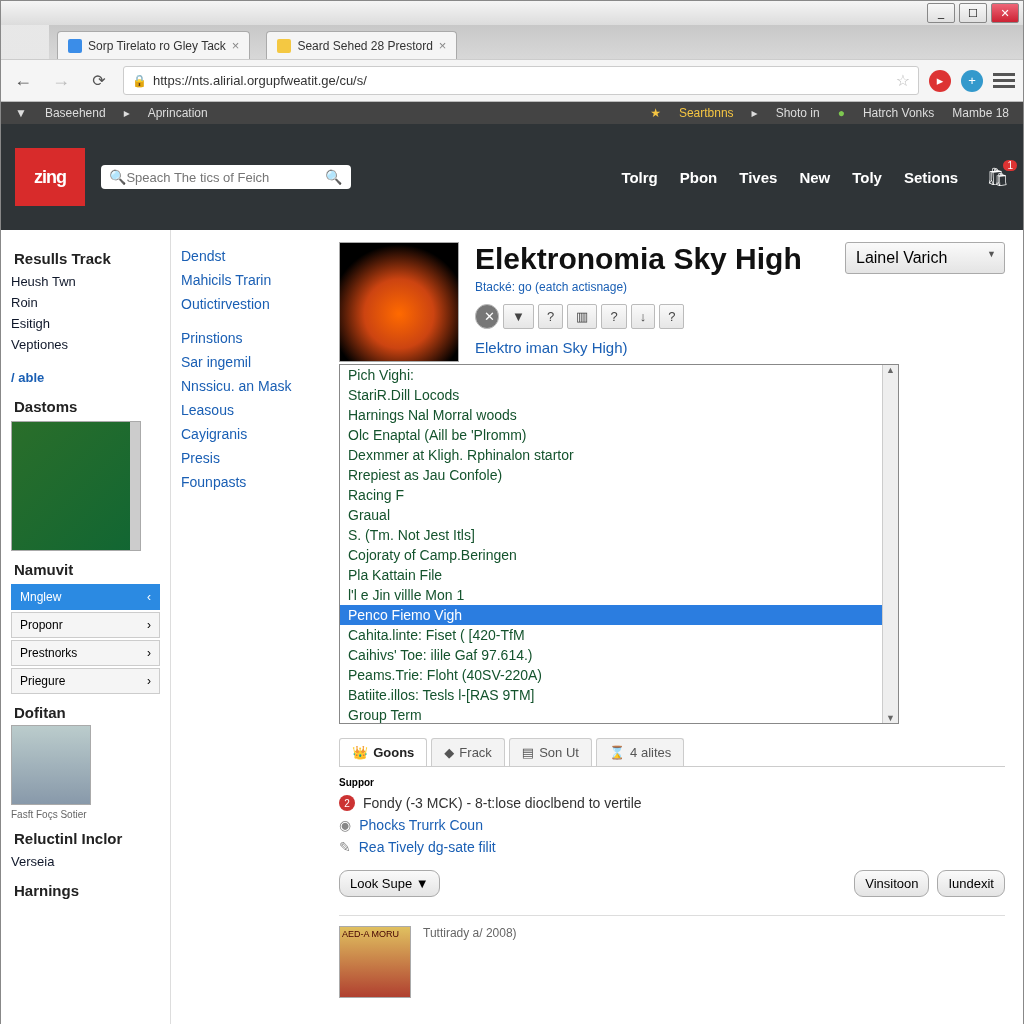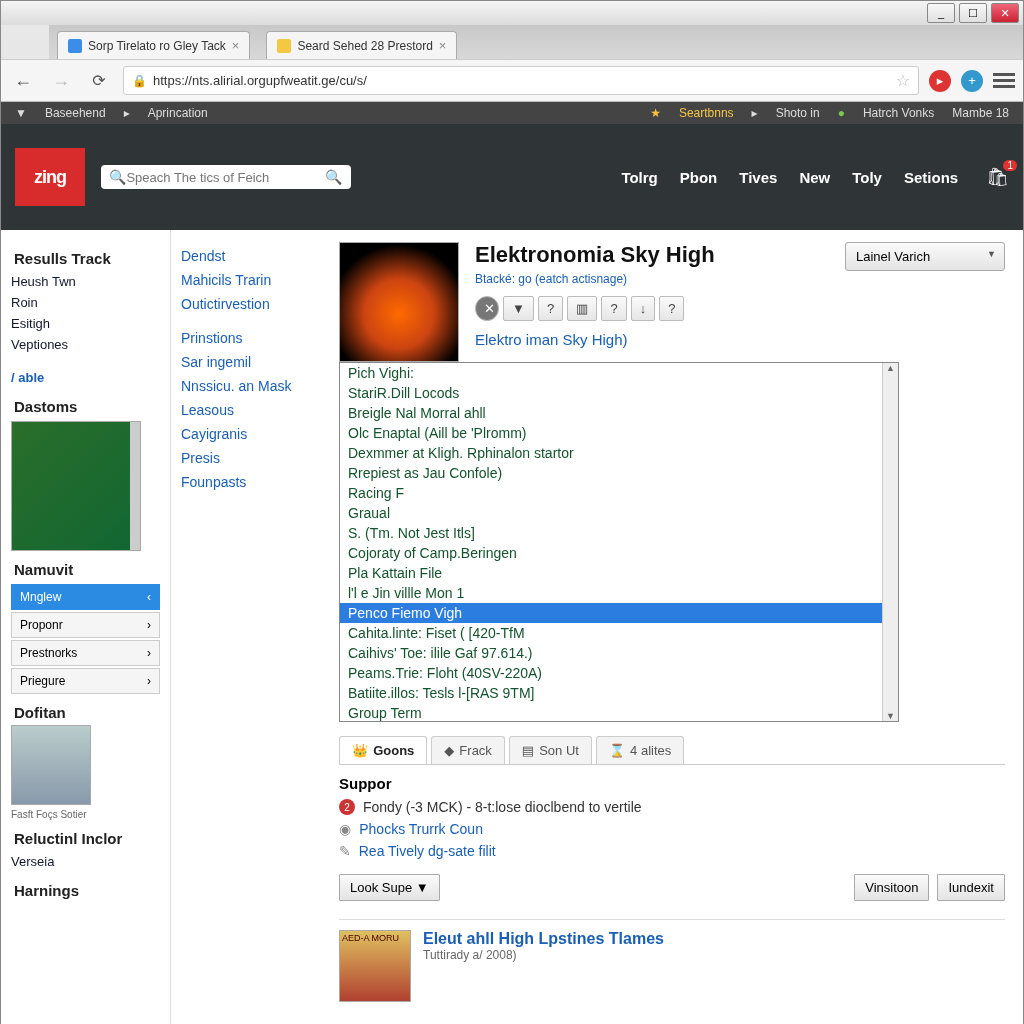--- a/index.html
+++ b/index.html
@@ -49,44 +49,44 @@
 .nav-group { margin-top:6px; }
 .nav-btn { display:flex; justify-content:space-between; align-items:center; padding:5px 8px; font-size:12px; border:1px solid #ccc; background:#f5f5f5; margin-bottom:2px; }
 .nav-btn.active { background:#2b8ae2; color:#fff; border-color:#2b8ae2; }
 .avatar { width:80px; height:80px; background:linear-gradient(#bcc,#89a); border:1px solid #aaa; margin:4px 0; }
 .main { flex:1; display:flex; }
 .sub-sidebar { width:150px; padding:14px 10px; }
 .sub-sidebar a { display:block; color:#1a5fb4; font-size:14px; padding:4px 0; }
 .page { flex:1; padding:12px 18px; position:relative; }
 .title-row { display:flex; align-items:flex-start; gap:16px; }
 .art { width:120px; height:120px; background:radial-gradient(circle at 50% 60%, #ff6a00, #c41, #000 75%); border:1px solid #aaa; }
-.title-block h1 { font-size:22px; font-weight:bold; color:#111; }
+.title-block h1 { font-size:30px; font-weight:bold; color:#111; }
 .title-block .sub { color:#1a5fb4; font-size:12px; margin-top:4px; }
 .toolbar { display:flex; gap:4px; margin:10px 0; }
 .tb-btn { border:1px solid #bbb; background:linear-gradient(#fafafa,#e6e6e6); padding:4px 8px; font-size:13px; color:#444; border-radius:2px; }
 .tb-btn.round { border-radius:12px; background:#777; color:#fff; width:24px; text-align:center; }
 .dropdown-host { position:absolute; right:18px; top:12px; }
-.dd-btn { border:1px solid #aaa; background:linear-gradient(#fafafa,#e4e4e4); padding:6px 24px 6px 10px; font-size:13px; border-radius:3px; position:relative; width:160px; text-align:left; }
+.dd-btn { border:1px solid #aaa; background:linear-gradient(#fafafa,#e4e4e4); padding:6px 24px 6px 10px; font-size:16px; border-radius:3px; position:relative; width:160px; text-align:left; }
 .dd-btn::after { content:'▼'; position:absolute; right:8px; font-size:9px; color:#555; }
 .subtitle2 { color:#1a5fb4; font-size:15px; margin:4px 0 8px; }
 .listbox { border:1px solid #888; background:#fff; width:560px; height:360px; overflow:hidden; position:relative; }
 .listbox-inner { position:absolute; inset:0 16px 0 0; overflow:hidden; }
 .listbox .item { padding:2px 8px; font-size:14px; color:#14532d; white-space:nowrap; }
 .listbox .item.sel { background:#2b7de0; color:#fff; }
 .listbox .scroll { position:absolute; right:0; top:0; bottom:0; width:16px; background:#eee; border-left:1px solid #ccc; }
 .listbox .scroll::before { content:'▲'; position:absolute; top:0; left:3px; font-size:9px; color:#666; }
 .listbox .scroll::after { content:'▼'; position:absolute; bottom:0; left:3px; font-size:9px; color:#666; }
 .tabs { display:flex; gap:4px; margin-top:14px; border-bottom:1px solid #ccc; }
 .tabs .ptab { border:1px solid #ccc; border-bottom:none; padding:6px 12px; font-size:13px; background:#f3f3f3; color:#555; display:flex; gap:5px; align-items:center; border-radius:3px 3px 0 0; }
 .tabs .ptab.active { background:#fff; font-weight:bold; color:#222; }
 .suppor { margin-top:10px; }
-.suppor h3 { font-size:15px; font-weight:bold; margin-bottom:4px; }
+.suppor h3 { font-size:10px; font-weight:bold; margin-bottom:4px; }
 .sup-row { display:flex; align-items:center; gap:8px; font-size:14px; color:#333; padding:3px 0; }
 .dot { width:16px; height:16px; border-radius:8px; background:#c33; color:#fff; font-size:10px; display:flex; align-items:center; justify-content:center; }
-.grey-btn { border:1px solid #aaa; background:linear-gradient(#fafafa,#e4e4e4); padding:5px 10px; font-size:13px; border-radius:1px; }
+.grey-btn { border:1px solid #aaa; background:linear-gradient(#fafafa,#e4e4e4); padding:5px 10px; font-size:13px; border-radius:9px; }
 .footer-btns { display:flex; justify-content:space-between; margin-top:12px; }
 .footer-btns .right { display:flex; gap:8px; }
 .result2 { margin-top:18px; border-top:1px solid #ddd; padding-top:10px; display:flex; gap:12px; }
 .res-thumb { width:72px; height:72px; background:linear-gradient(#e0c060,#b04030); border:1px solid #aaa; font-size:9px; color:#400; padding:2px; }
 .res-title { color:#1a5fb4; font-size:16px; font-weight:bold; }
 .res-sub { color:#666; font-size:12px; }
 </style>
 </head>
 <body>
 
@@ -230,21 +230,21 @@
               <span class="tb-btn">?</span>
             </div>
             <div class="subtitle2">Elektro iman Sky High)</div>
           </div>
         </div>
 
         <div class="listbox">
           <div class="listbox-inner" id="lb">
               <div class="item">Pich Vighi:</div>
               <div class="item">StariR.Dill Locods</div>
-              <div class="item">Breigle Nal Morral ahll</div>
+              <div class="item">Harnings Nal Morral woods</div>
               <div class="item">Olc Enaptal (Aill be 'Plromm)</div>
               <div class="item">Dexmmer at Kligh. Rphinalon startor</div>
               <div class="item">Rrepiest as Jau Confole)</div>
               <div class="item">Racing F</div>
               <div class="item">Graual</div>
               <div class="item">S. (Tm. Not Jest Itls]</div>
               <div class="item">Cojoraty of Camp.Beringen</div>
               <div class="item">Pla Kattain File</div>
               <div class="item">l'l e Jin villle Mon 1</div>
               <div class="item sel">Penco Fiemo Vigh</div>
@@ -296,20 +296,19 @@
           <button class="grey-btn"><span>Look Supe</span> ▼</button>
           <div class="right">
             <button class="grey-btn">Vinsitoon</button>
             <button class="grey-btn">Iundexit</button>
           </div>
         </div>
 
         <div class="result2">
           <div class="res-thumb">AED-A MORU</div>
           <div>
-            <div class="res-title">Eleut ahll High Lpstines Tlames</div>
             <div class="res-sub">Tuttirady a/ 2008)</div>
           </div>
         </div>
       </div>
     </div>
   </div>
 </div>
 
 </body></html>

